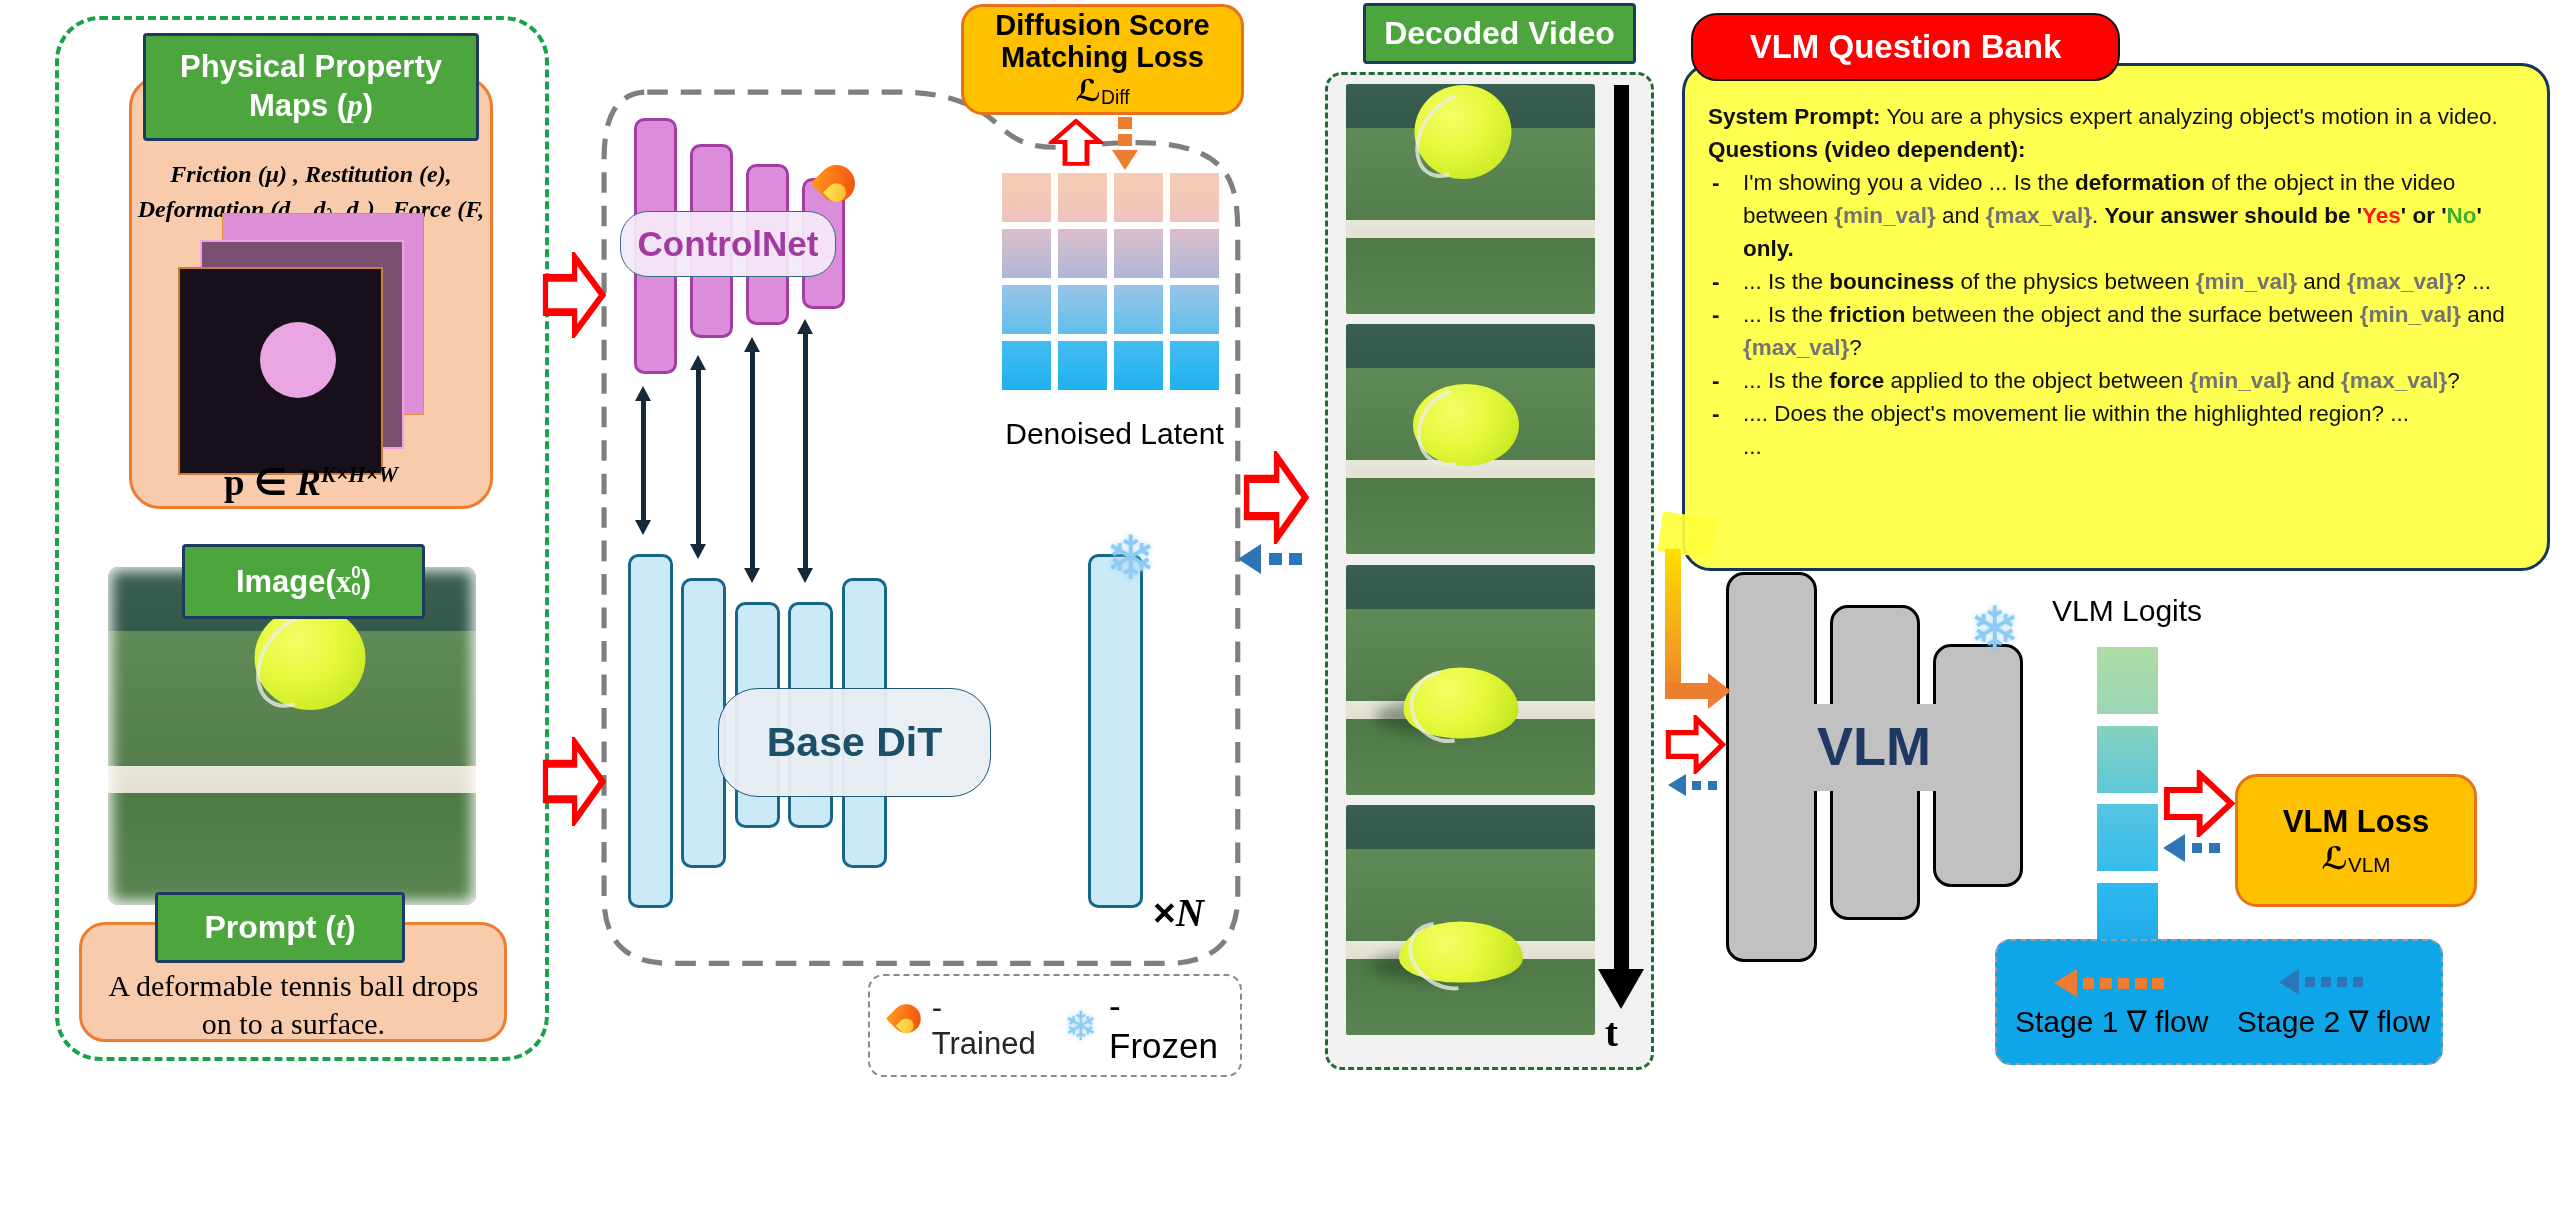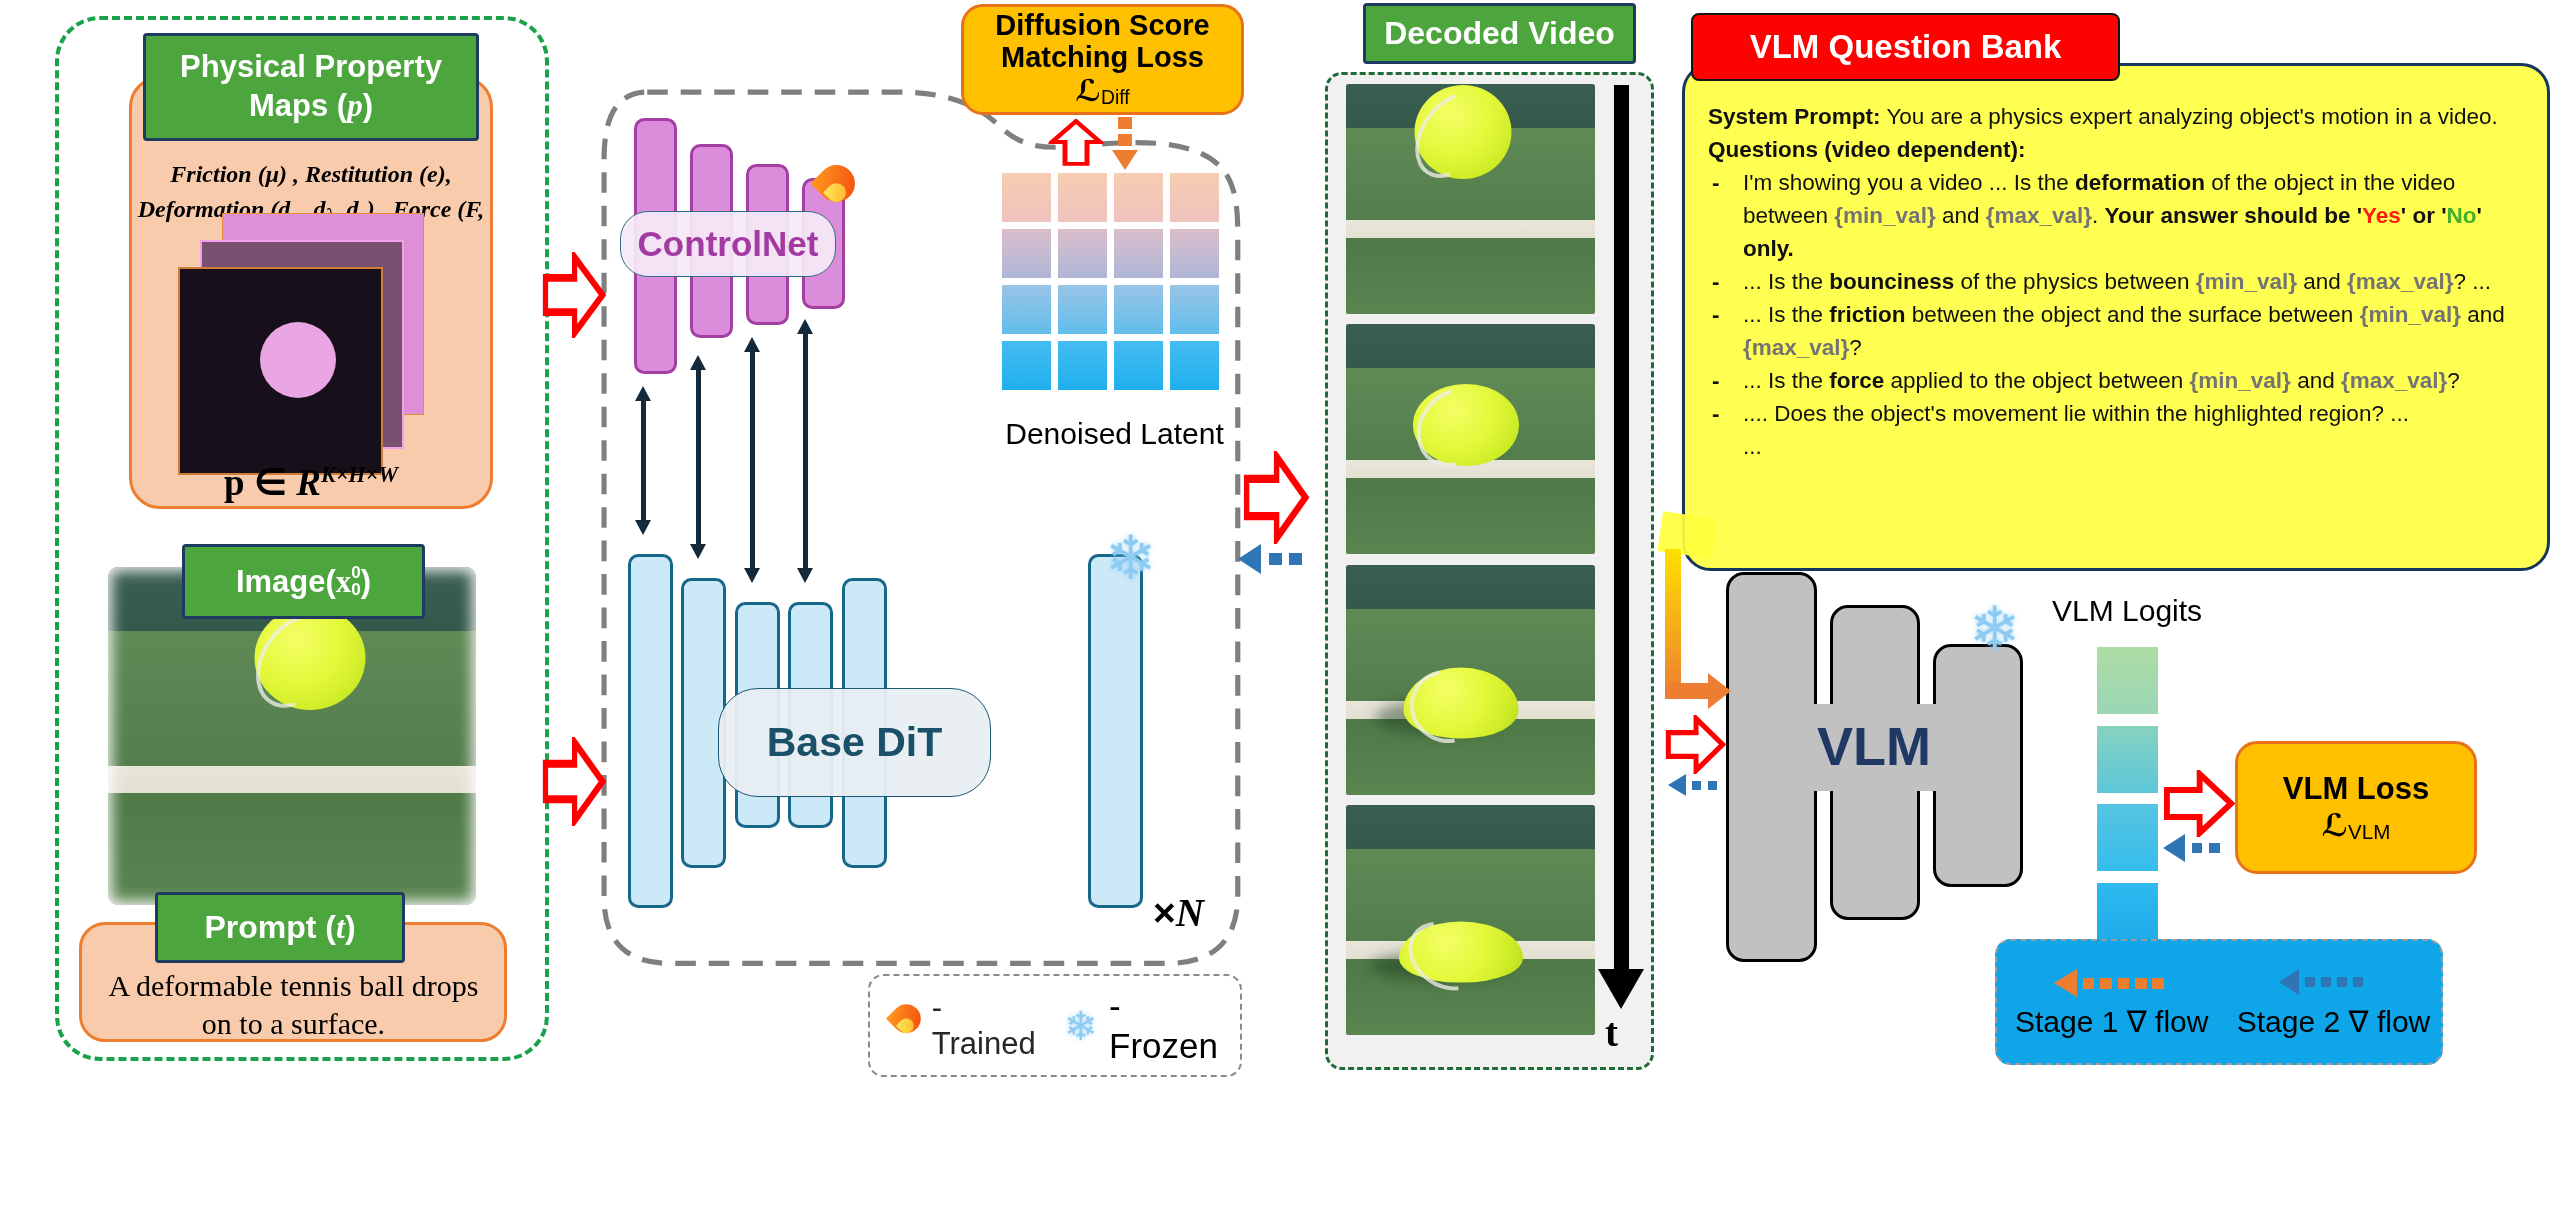--- a/index.html
+++ b/index.html
@@ -235,21 +235,21 @@
         <div class="ball" style="left: 46%; top: 64%; width: 124px; height: 61px; border-radius: 50% 50% 48% 48% / 60% 60% 40% 40%;"></div>
       </div>
     </div>
   <div class="abs" style="left:1598px;top:85px;z-index:4;">
     <div style="position:absolute;left:15.5px;top:0;width:15.5px;height:884px;background:#000;"></div>
     <div style="position:absolute;left:0;top:884px;width:0;height:0;border-left:23px solid transparent;border-right:23px solid transparent;border-top:40px solid #000;"></div>
   </div>
   <div class="abs serif" style="left:1605px;top:1010px;font-size:39px;font-weight:bold;z-index:4;">t</div>
 
   <div class="abs" style="left:1682px;top:63px;width:862px;height:502px;background:#FFFF52;border:3.2px solid #17365D;border-radius:29px;z-index:4;"></div>
-  <div class="abs" style="left:1691px;top:13px;width:425px;height:64px;background:#FE0202;border:2.6px solid #151515;border-radius:8px;display:flex;align-items:center;justify-content:center;z-index:6;">
+  <div class="abs" style="left:1691px;top:13px;width:425px;height:64px;background:#FE0202;border:2.6px solid #151515;border-radius:26px;display:flex;align-items:center;justify-content:center;z-index:6;">
     <span style="color:#fff;font-weight:bold;font-size:33px;">VLM Question Bank</span>
   </div>
   <div id="qb-lines">
       <div class="qline"><span class="sg-b">System Prompt:</span><span>  You are a physics expert analyzing object's motion in a video.</span></div>
       <div class="qline"><span class="sg-b">Questions (video dependent):</span></div>
       <div class="qline ind"><span class="bullet">-</span><span>I'm showing you a video ... Is the </span><span class="sg-b">deformation</span><span> of the object in the video between </span><span class="sg-p">{min_val}</span><span> and </span><span class="sg-p">{max_val}</span><span>. </span><span class="sg-b">Your answer should be '</span><span class="sg-r">Yes</span><span class="sg-b">' or '</span><span class="sg-g">No</span><span class="sg-b">' only.</span></div>
       <div class="qline ind"><span class="bullet">-</span><span>...  Is the </span><span class="sg-b">bounciness</span><span> of the physics between </span><span class="sg-p">{min_val}</span><span> and </span><span class="sg-p">{max_val}</span><span>? ...</span></div>
       <div class="qline ind"><span class="bullet">-</span><span>... Is the </span><span class="sg-b">friction</span><span> between the object and the surface between </span><span class="sg-p">{min_val}</span><span>  and </span><span class="sg-p">{max_val}</span><span>?</span></div>
       <div class="qline ind"><span class="bullet">-</span><span>... Is the </span><span class="sg-b">force</span><span> applied to the object between </span><span class="sg-p">{min_val}</span><span> and </span><span class="sg-p">{max_val}</span><span>?</span></div>
       <div class="qline ind"><span class="bullet">-</span><span>.... Does the object's movement lie within the highlighted region? ...</span></div>
@@ -279,21 +279,21 @@
   </div>
 
   <div class="abs" style="left:2052px;top:594px;width:167px;font-size:30px;color:#000;z-index:4;">VLM Logits</div>
   <div id="logit-squares" class="abs" style="left:2097px;top:647px;width:61px;height:305px;z-index:4;">
       <div class="cell" style="left: 0px; top: 0px; width: 61px; height: 67px; background: linear-gradient(rgb(174, 220, 164), rgb(154, 214, 182));"></div>
       <div class="cell" style="left: 0px; top: 79px; width: 61px; height: 67px; background: linear-gradient(rgb(135, 210, 192), rgb(92, 199, 216));"></div>
       <div class="cell" style="left: 0px; top: 157px; width: 61px; height: 67px; background: linear-gradient(rgb(87, 197, 224), rgb(53, 188, 236));"></div>
       <div class="cell" style="left: 0px; top: 236px; width: 61px; height: 67px; background: linear-gradient(rgb(47, 185, 240), rgb(28, 169, 232));"></div>
     </div>
 
-  <div class="loss-box" style="left:2235px;top:741px;width:242px;height:133px;">
+  <div class="loss-box" style="left:2235px;top:774px;width:242px;height:133px;">
     <div style="font-size:31px;font-weight:bold;">VLM Loss</div>
     <div><span class="scriptL" style="font-size:31px;">ℒ</span><sub style="font-size:20.6px;">VLM</sub></div>
   </div>
   <svg class="blk" style="left:2163px;top:770px;width:72px;height:67px;" viewBox="0 0 110 100" preserveAspectRatio="none">
       <polygon points="6,30 56,30 56,6 104,50 56,94 56,70 6,70" fill="#fff" stroke="#FF0000" stroke-width="9"></polygon>
     </svg>
   <div class="dash-left" style="left:2163px;top:834px;">
     <span class="head" style="border-top:14px solid transparent;border-bottom:14px solid transparent;border-right:22px solid #2E75B6;"></span>
     <span class="seg" style="width:10.3px;height:10.3px;background:#2E75B6;margin-left:7px;"></span>
     <span class="seg" style="width:10.3px;height:10.3px;background:#2E75B6;margin-left:7px;"></span>

